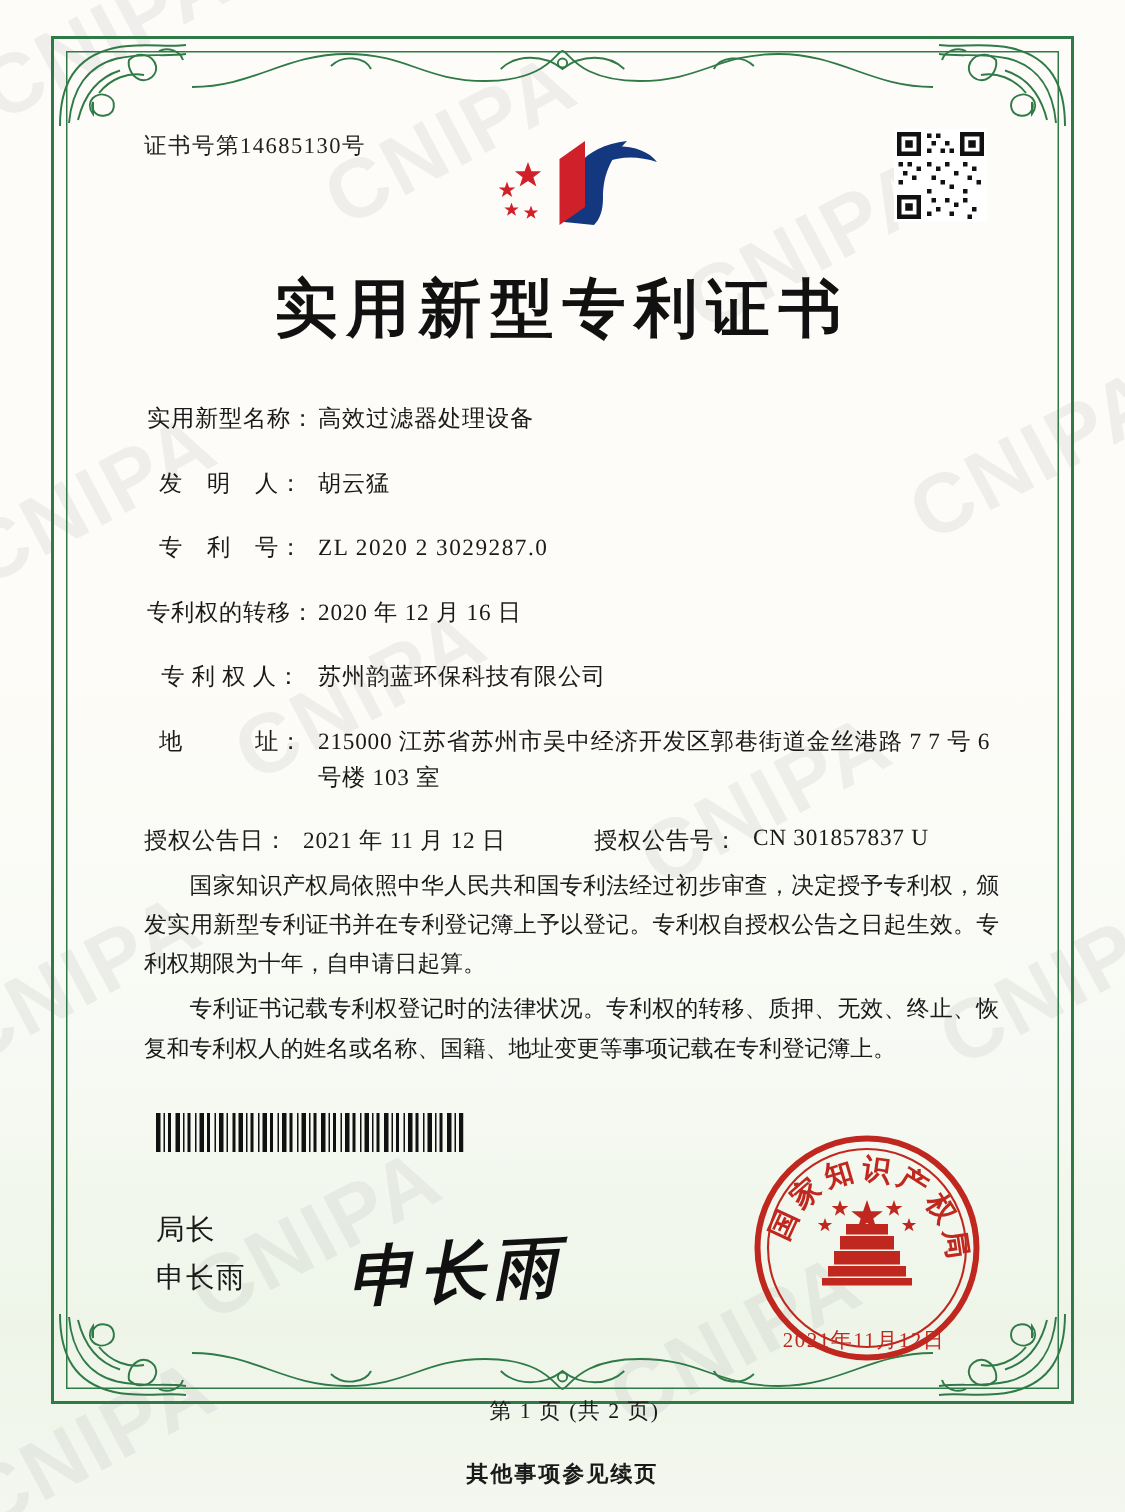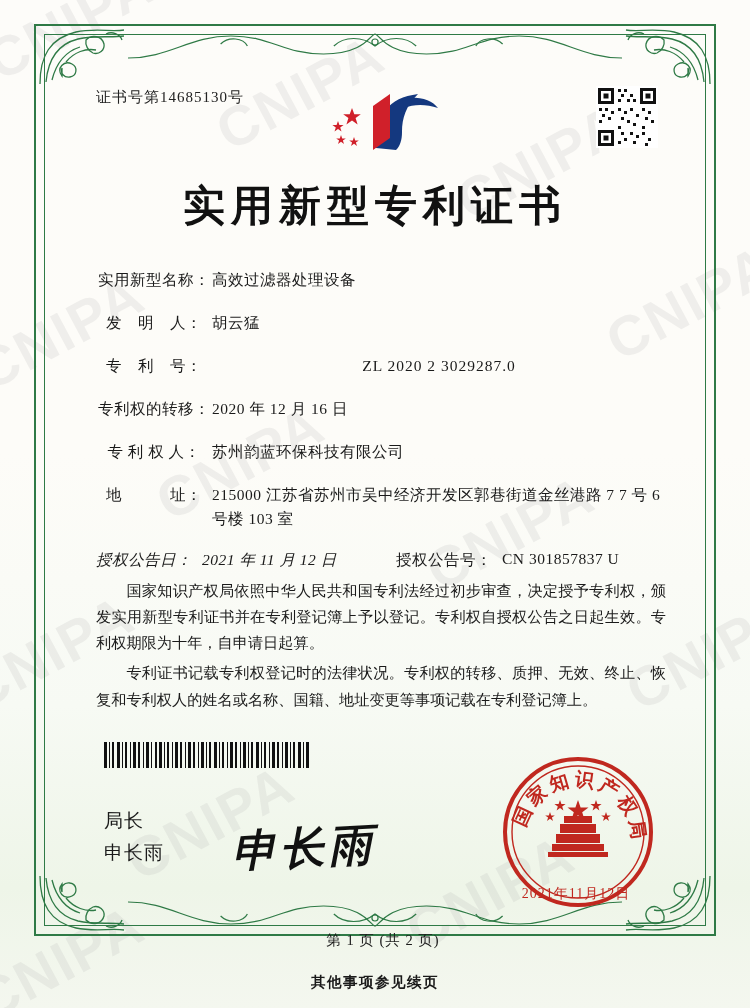--- a/index.html
+++ b/index.html
@@ -148,32 +148,32 @@
     width: 116px;
     flex: 0 0 116px;
     letter-spacing: 0.5px;
     white-space: nowrap;
     text-align: center;
   }
   .field-value {
     flex: 1;
     letter-spacing: 0.5px;
   }
-  .field-value.wide { letter-spacing: 1px; text-align: center; }
+  .field-value.wide { letter-spacing: 1px; }
 
   .row-two {
     display: flex;
     align-items: flex-start;
     margin-bottom: 10px;
   }
   .row-two .half {
     display: flex;
     align-items: flex-start;
   }
-  .row-two .half.first { width: 300px; flex: 0 0 300px; font-style: italic; }
+  .row-two .half.first { width: 300px; flex: 0 0 300px; }
   .lbl2 { white-space: nowrap; letter-spacing: 0.5px; }
   .val2 { margin-left: 10px; letter-spacing: 0.5px; }
 
   .paragraphs {
     position: absolute;
     left: 96px;
     right: 84px;
     top: 578px;
     font-size: 15.2px;
     line-height: 1.72;

